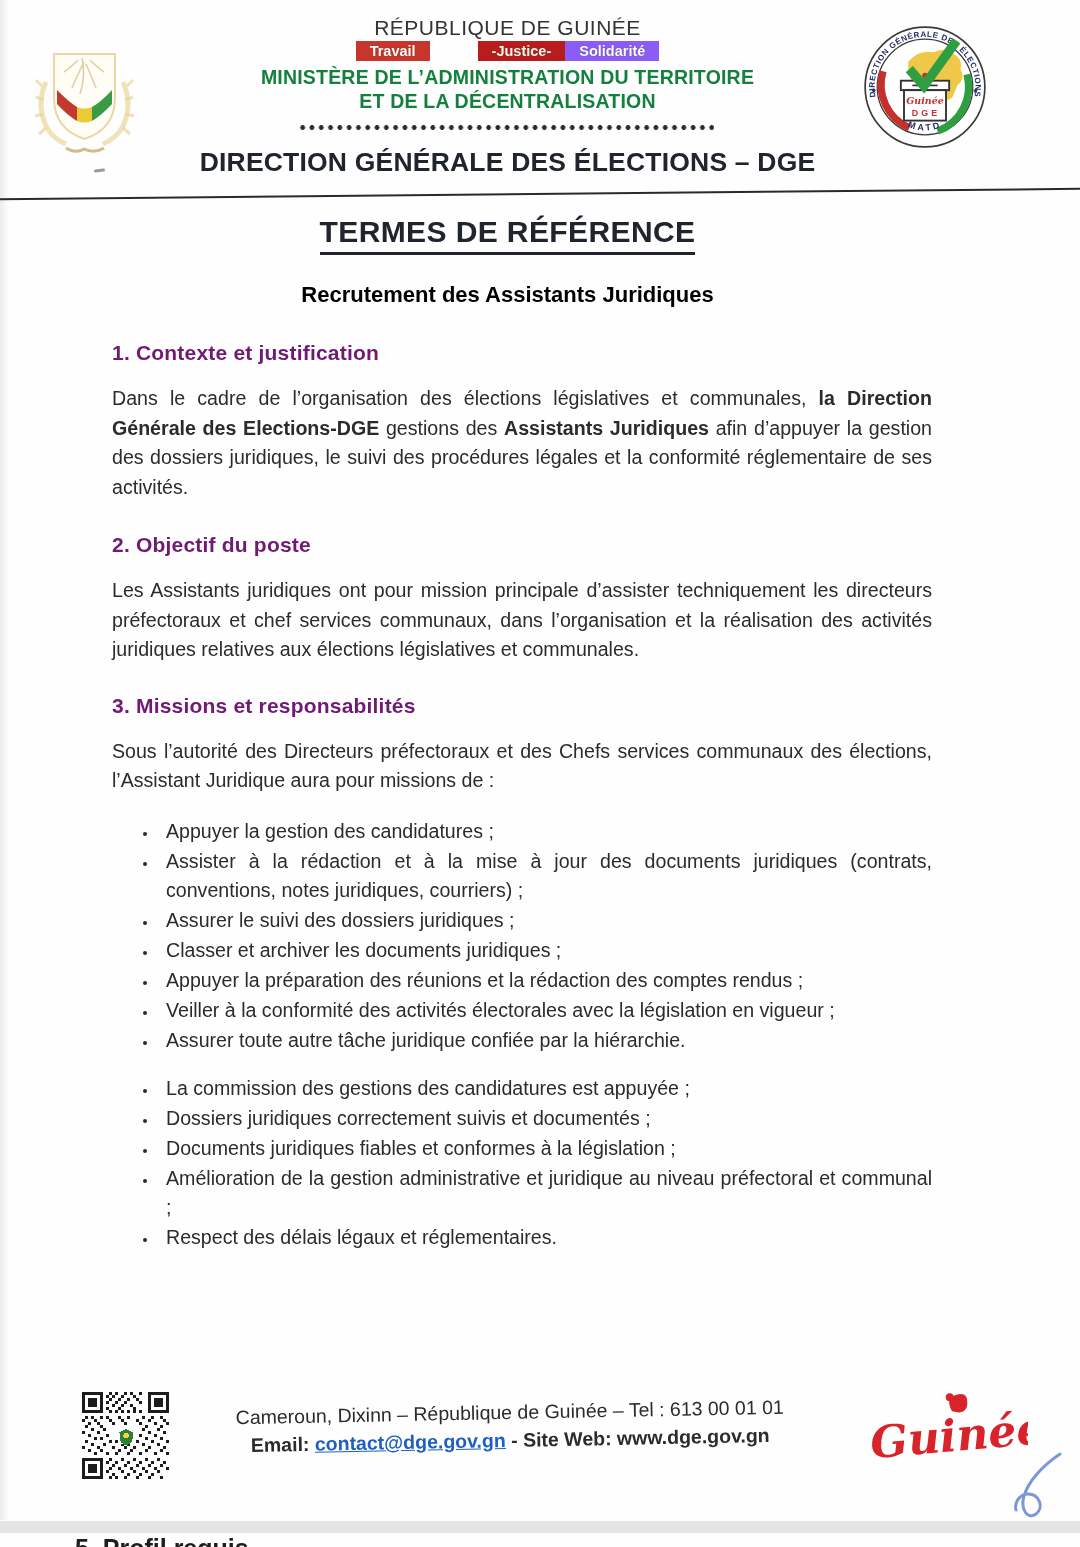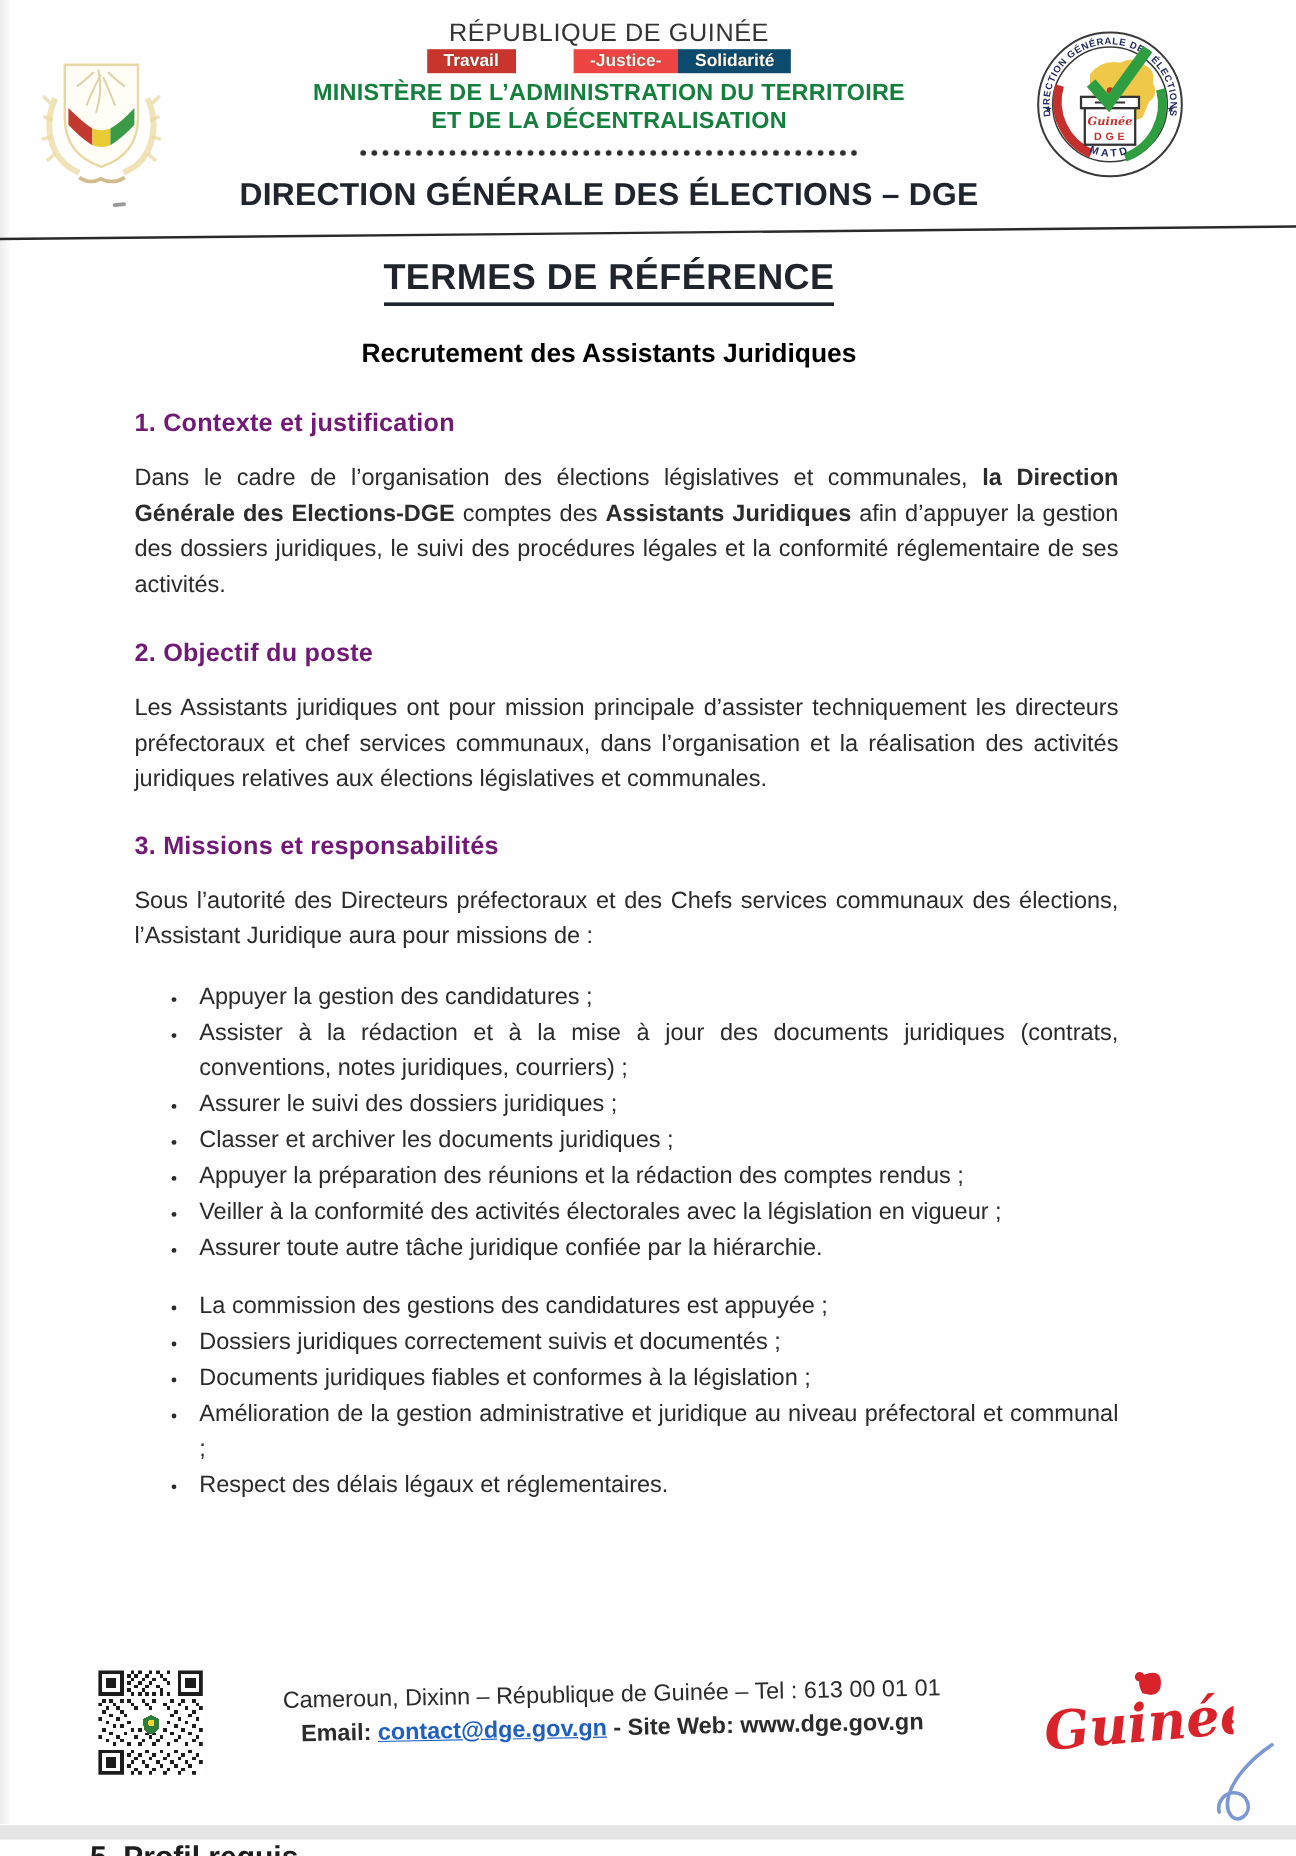--- a/index.html
+++ b/index.html
@@ -14,22 +14,22 @@
   
   .header { position:relative; padding-top:16px; }
   .coat { position:absolute; left:32px; top:42px; width:105px; height:125px; }
   .seal { position:absolute; left:862px; top:24px; width:126px; height:126px; }
   .center-col { margin-left:185px; width:645px; text-align:center; }
   .republic { font-size:21px; letter-spacing:.5px; color:#333; }
   .motto { display:inline-flex; margin-top:1px; font-size:14.5px; font-weight:bold; color:#fdfdf4;
            text-shadow:0 0 1px rgba(60,60,60,.8); line-height:20px; }
   .motto span { padding:0 14px; }
   .motto .m0 { background:#c8352c; }
-  .motto .m1 { background:#ef4444; color:#f6f4e6;margin-left:48px; }
-  .motto .m2 { background:#0c4a6e; }
+  .motto .m1 { background:#b91c1c; color:#f6f4e6;margin-left:48px; }
+  .motto .m2 { background:#8b5cf6; }
   .ministry { font-size:19.5px; font-weight:bold; color:#15803d; line-height:24px; margin-top:4px; letter-spacing:.2px; }
   .dotline { margin:10px 0 0 298px; width:416px; height:7px;
     background-image:radial-gradient(circle, #2c2c2c 2.1px, rgba(0,0,0,0) 2.7px);
     background-size:9.3px 7px; background-position:0 1px; background-repeat:repeat-x; }
   .direction { margin-top:17px; font-size:26.5px; font-weight:bold; color:#20242c; letter-spacing:.2px; }
   .rule { width:1100px; margin:15px 0 0 -12px; border:0; border-top:2.2px solid #2a2a2a;
           transform:rotate(-0.55deg); }
 
   
   .tor-title { margin-top:20px; }
@@ -125,21 +125,21 @@
   </div>
 
   <div class="center-col tor-title">
     <span>TERMES DE RÉFÉRENCE</span>
   </div>
   <div class="center-col subtitle">Recrutement des Assistants Juridiques</div>
 
   <div class="doc-body">
 
     <div class="sec-h">1. Contexte et justification</div>
-    <p><span>Dans le cadre de l’organisation des élections législatives et communales, </span><span class="b">la Direction Générale des Elections-DGE</span><span> comptes des </span><span class="b">Assistants Juridiques</span><span> afin d’appuyer la gestion des dossiers juridiques, le suivi des procédures légales et la conformité réglementaire de ses activités.</span></p>
+    <p><span>Dans le cadre de l’organisation des élections législatives et communales, </span><span class="b">la Direction Générale des Elections-DGE</span><span> gestions des </span><span class="b">Assistants Juridiques</span><span> afin d’appuyer la gestion des dossiers juridiques, le suivi des procédures légales et la conformité réglementaire de ses activités.</span></p>
 
     <div class="sec-h" style="margin-top:31px">2. Objectif du poste</div>
     <p>Les Assistants juridiques ont pour mission principale d’assister techniquement les directeurs préfectoraux et chef services communaux, dans l’organisation et la réalisation des activités juridiques relatives aux élections législatives et communales.</p>
 
     <div class="sec-h" style="margin-top:29px">3. Missions et responsabilités</div>
     <p>Sous l’autorité des Directeurs préfectoraux et des Chefs services communaux des élections, l’Assistant Juridique aura pour missions de :</p>
     <ul>
       <li>Appuyer la gestion des candidatures ;</li>
       <li>Assister à la rédaction et à la mise à jour des documents juridiques (contrats, conventions, notes juridiques, courriers) ;</li>
       <li>Assurer le suivi des dossiers juridiques ;</li>

